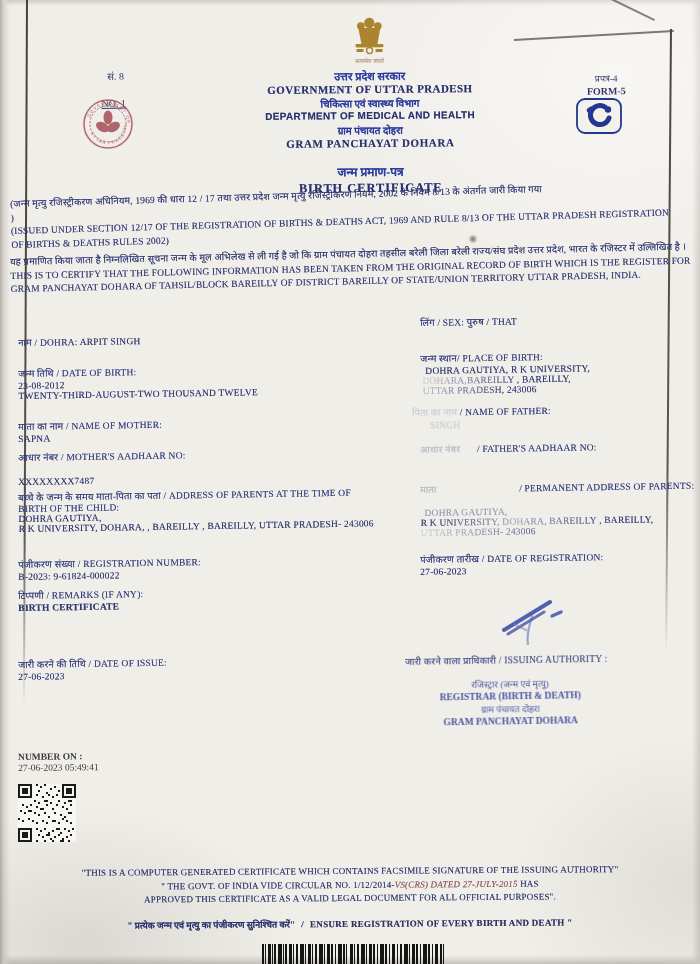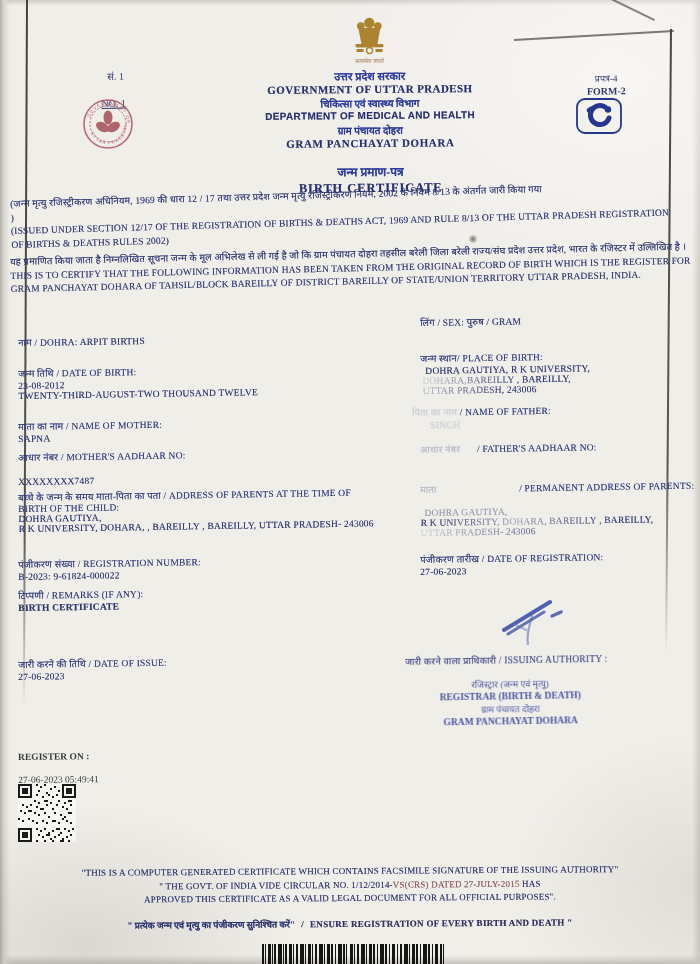--- a/index.html
+++ b/index.html
@@ -43,21 +43,21 @@
 
 <div id="paper">
 
   <div class="line" style="left:26px;top:0;width:2px;height:705px;transform:rotate(.25deg);transform-origin:0 0;background:linear-gradient(to bottom,#45423c 0%,#55524c 75%,rgba(85,82,76,0) 100%);"></div>
   <div class="line" style="left:670px;top:29px;width:2px;height:625px;transform:rotate(.45deg);transform-origin:0 0;background:linear-gradient(to bottom,#4a473f 0%,#5a5750 70%,rgba(90,87,80,0) 100%);"></div>
   <div class="line" style="left:514px;top:39px;width:160px;height:1.6px;transform:rotate(-3.2deg);transform-origin:0 0;opacity:.75;"></div>
   <div class="line" style="left:611px;top:0px;width:1.6px;height:48px;transform:rotate(-64deg);transform-origin:0 0;opacity:.7;"></div>
   <div class="abs" style="left:470px;top:236px;width:6px;height:6px;border-radius:50%;background:#8a867e;filter:blur(1px);"></div>
 
   <div class="abs tilt" style="left:101px;top:69px;font-size:10px;color:#33386b;text-align:left;">
-    <div style="padding-left:6px;">सं. 1</div>
+    <div style="padding-left:6px;">सं. 8</div>
     <div class="en" style="margin-top:15px;text-decoration:underline;">NO. 1</div>
   </div>
 
   <svg class="abs" style="left:80px;top:96px;opacity:.8;" width="56" height="56" viewBox="0 0 56 56">
     <circle cx="28" cy="28" r="24" fill="none" stroke="#a84b55" stroke-width="1.6"></circle>
     <circle cx="28" cy="28" r="18" fill="none" stroke="#a84b55" stroke-width="1" stroke-dasharray="2.2,1.6"></circle>
     <g fill="#9e434d">
       <ellipse cx="28" cy="21.5" rx="4.5" ry="7"></ellipse>
       <ellipse cx="22.5" cy="31" rx="4.5" ry="7" transform="rotate(120 22.5 31)"></ellipse>
       <ellipse cx="33.5" cy="31" rx="4.5" ry="7" transform="rotate(240 33.5 31)"></ellipse>
@@ -69,21 +69,21 @@
     <text font-size="4.6" fill="#a84b55" letter-spacing="1" font-family="Liberation Sans, sans-serif">
       <textPath href="#sealTop" startOffset="10%">GOVERNMENT OF</textPath>
     </text>
     <text font-size="4.6" fill="#a84b55" letter-spacing="1" font-family="Liberation Sans, sans-serif">
       <textPath href="#sealBot" startOffset="12%">UTTAR PRADESH</textPath>
     </text>
   </svg>
 
   <div class="abs tilt" style="left:576px;top:72px;width:60px;text-align:center;font-size:9px;color:#33386b;">
     <div>प्रपत्र-4</div>
-    <div class="en" style="font-size:10px;font-weight:bold;margin-top:1px;">FORM-2</div>
+    <div class="en" style="font-size:10px;font-weight:bold;margin-top:1px;">FORM-5</div>
   </div>
 
   <svg class="abs" style="left:575px;top:97px;" width="48" height="38" viewBox="0 0 48 38">
     <rect x="2" y="2" width="44" height="34" rx="8" fill="#f2f1ec" stroke="#24368f" stroke-width="1.8"></rect>
     <path d="M 30,10 A 9.5,9.5 0 1 0 34,21" fill="none" stroke="#24368f" stroke-width="5" stroke-linecap="round"></path>
     <circle cx="33" cy="12.5" r="3.2" fill="#24368f"></circle>
     <ellipse cx="15.5" cy="12.5" rx="4" ry="2.6" transform="rotate(-28 15.5 12.5)" fill="#24368f"></ellipse>
   </svg>
 
   <div class="abs" style="left:30px;top:14px;width:680px;text-align:center;transform:rotate(-.5deg);">
@@ -115,21 +115,21 @@
     <div class="en" style="width:660px;">(ISSUED UNDER SECTION 12/17 OF THE REGISTRATION OF BIRTHS &amp; DEATHS ACT, 1969 AND RULE 8/13 OF THE UTTAR PRADESH REGISTRATION OF BIRTHS &amp; DEATHS RULES 2002)</div>
   </div>
 
   <div class="abs para" style="left:10px;top:256px;width:686px;transform:rotate(-1.3deg);transform-origin:0 0;">
     <div>यह प्रमाणित किया जाता है निम्नलिखित सूचना जन्म के मूल अभिलेख से ली गई है जो कि ग्राम पंचायत दोहरा तहसील बरेली जिला बरेली राज्य/संघ प्रदेश उत्तर प्रदेश, भारत के रजिस्टर में उल्लिखित है ।</div>
     <div class="en">THIS IS TO CERTIFY THAT THE FOLLOWING INFORMATION HAS BEEN TAKEN FROM THE ORIGINAL RECORD OF BIRTH WHICH IS THE REGISTER FOR GRAM PANCHAYAT DOHARA OF TAHSIL/BLOCK BAREILLY OF DISTRICT BAREILLY OF STATE/UNION TERRITORY UTTAR PRADESH, INDIA.</div>
   </div>
 
   <div class="abs tilt lbl" style="left:420px;top:316px;">
     <span>लिंग / SEX:</span>
-    <span class="val">पुरुष / GRAM</span>
+    <span class="val">पुरुष / THAT</span>
   </div>
 
   <div class="abs tilt" style="left:420px;top:352px;">
     <div class="lbl">जन्म स्थान/ PLACE OF BIRTH:</div>
     <div class="val" style="margin:1px 0 0 5px;">DOHRA GAUTIYA, R K UNIVERSITY,</div>
     <div class="val fadeL2" style="margin-left:2px;">DOHARA,BAREILLY , BAREILLY,</div>
     <div class="val fadeL" style="margin-left:2px;">UTTAR PRADESH, 243006</div>
   </div>
 
   <div class="abs tilt lbl" style="left:412px;top:406px;">
@@ -153,21 +153,21 @@
     <div class="val fadeL2">UTTAR PRADESH- 243006</div>
   </div>
 
   <div class="abs tilt" style="left:420px;top:553px;">
     <div class="lbl">पंजीकरण तारीख / DATE OF REGISTRATION:</div>
     <div class="val" style="margin-top:1px;">27-06-2023</div>
   </div>
 
   <div class="abs tilt lbl" style="left:18px;top:336px;">
     <span>नाम / DOHRA:</span>
-    <span class="val">ARPIT BIRTHS</span>
+    <span class="val">ARPIT SINGH</span>
   </div>
 
   <div class="abs tilt" style="left:18px;top:367px;">
     <div class="lbl">जन्म तिथि / DATE OF BIRTH:</div>
     <div class="val" style="margin-top:1px;">23-08-2012</div>
     <div class="val en">TWENTY-THIRD-AUGUST-TWO THOUSAND TWELVE</div>
   </div>
 
   <div class="abs tilt" style="left:18px;top:420px;">
     <div class="lbl">माता का नाम / NAME OF MOTHER:</div>
@@ -211,22 +211,22 @@
 
   <div class="abs tilt fuzzy lbl" style="left:405px;top:655px;">जारी करने वाला प्राधिकारी /  ISSUING AUTHORITY :</div>
   <div class="abs tilt fuzzy" style="left:400px;top:679px;width:220px;text-align:center;color:#32409a;">
     <div style="font-size:9px;">रजिस्ट्रार (जन्म एवं मृत्यु)</div>
     <div class="en" style="font-size:9.5px;font-weight:bold;margin-top:1px;">REGISTRAR (BIRTH &amp; DEATH)</div>
     <div style="font-size:9px;margin-top:1px;">ग्राम पंचायत दोहरा</div>
     <div class="en" style="font-size:9.5px;font-weight:bold;margin-top:1px;">GRAM PANCHAYAT DOHARA</div>
   </div>
 
   <div class="abs" style="left:18px;top:752px;color:#3a3a38;font-size:9.5px;transform:rotate(-.6deg);transform-origin:0 0;">
-    <div class="en" style="font-weight:bold;">REGISTER ON :</div>
-    <div class="en" style="margin-top:13px;">27-06-2023 05:49:41</div>
+    <div class="en" style="font-weight:bold;">NUMBER ON :</div>
+    <div class="en" style="margin-top:1px;">27-06-2023 05:49:41</div>
   </div>
 
   <svg class="abs" style="left:18px;top:784px;" width="58" height="58" viewBox="0 0 29 29">
     <rect x="0" y="0" width="29" height="29" fill="#f7f6f2"></rect>
     <g fill="#1a1a1a">
       <rect x="0" y="0" width="7" height="7"></rect>
         <rect x="1" y="1" width="5" height="5" fill="#f7f6f2"></rect>
         <rect x="2" y="2" width="3" height="3"></rect>
       <rect x="22" y="0" width="7" height="7"></rect>
         <rect x="23" y="1" width="5" height="5" fill="#f7f6f2"></rect>
@@ -310,21 +310,21 @@
         <rect x="9" y="28" width="1" height="1"></rect>
         <rect x="13" y="28" width="1" height="1"></rect>
         <rect x="17" y="28" width="1" height="1"></rect>
       <rect x="21" y="28" width="2" height="1"></rect>
         <rect x="25" y="28" width="1" height="1"></rect>
     </g>
   </svg>
 
   <div class="abs ftr en" style="left:20px;top:866px;width:660px;text-align:center;transform:rotate(-.4deg);">"THIS IS A COMPUTER GENERATED CERTIFICATE WHICH CONTAINS FACSIMILE SIGNATURE OF THE ISSUING AUTHORITY"</div>
   <div class="abs ftr en" style="left:20px;top:880px;width:660px;text-align:center;transform:rotate(-.4deg);">
-    <span>" THE GOVT. OF INDIA VIDE CIRCULAR NO. 1/12/2014-</span><span style="color:#a05a50;">VS(CRS) DATED 27-JULY-2015</span><span> HAS</span>
+    <span>" THE GOVT. OF INDIA VIDE CIRCULAR NO. 1/12/2014-</span><span style="color:#a05a50;font-style:italic;">VS(CRS) DATED 27-JULY-2015</span><span> HAS</span>
   </div>
   <div class="abs ftr en" style="left:20px;top:893px;width:660px;text-align:center;transform:rotate(-.4deg);">APPROVED THIS CERTIFICATE AS A VALID LEGAL DOCUMENT FOR ALL OFFICIAL PURPOSES".</div>
   <div class="abs" style="left:20px;top:917px;width:660px;text-align:center;transform:rotate(-.4deg);font-size:9px;font-weight:bold;color:#2c346e;text-shadow:0 0 .4px rgba(44,52,110,.6);">
     <span>" प्रत्येक जन्म एवं मृत्यु का पंजीकरण सुनिश्चित करें"</span>
     <span style="margin:0 4px;">/</span>
     <span class="en" style="letter-spacing:.3px;color:#33305e;">ENSURE REGISTRATION OF EVERY BIRTH AND DEATH "</span>
   </div>
 
   <svg class="abs" style="left:262px;top:944px;" width="183" height="24" viewBox="0 0 183 24">
     <g fill="#151515">

